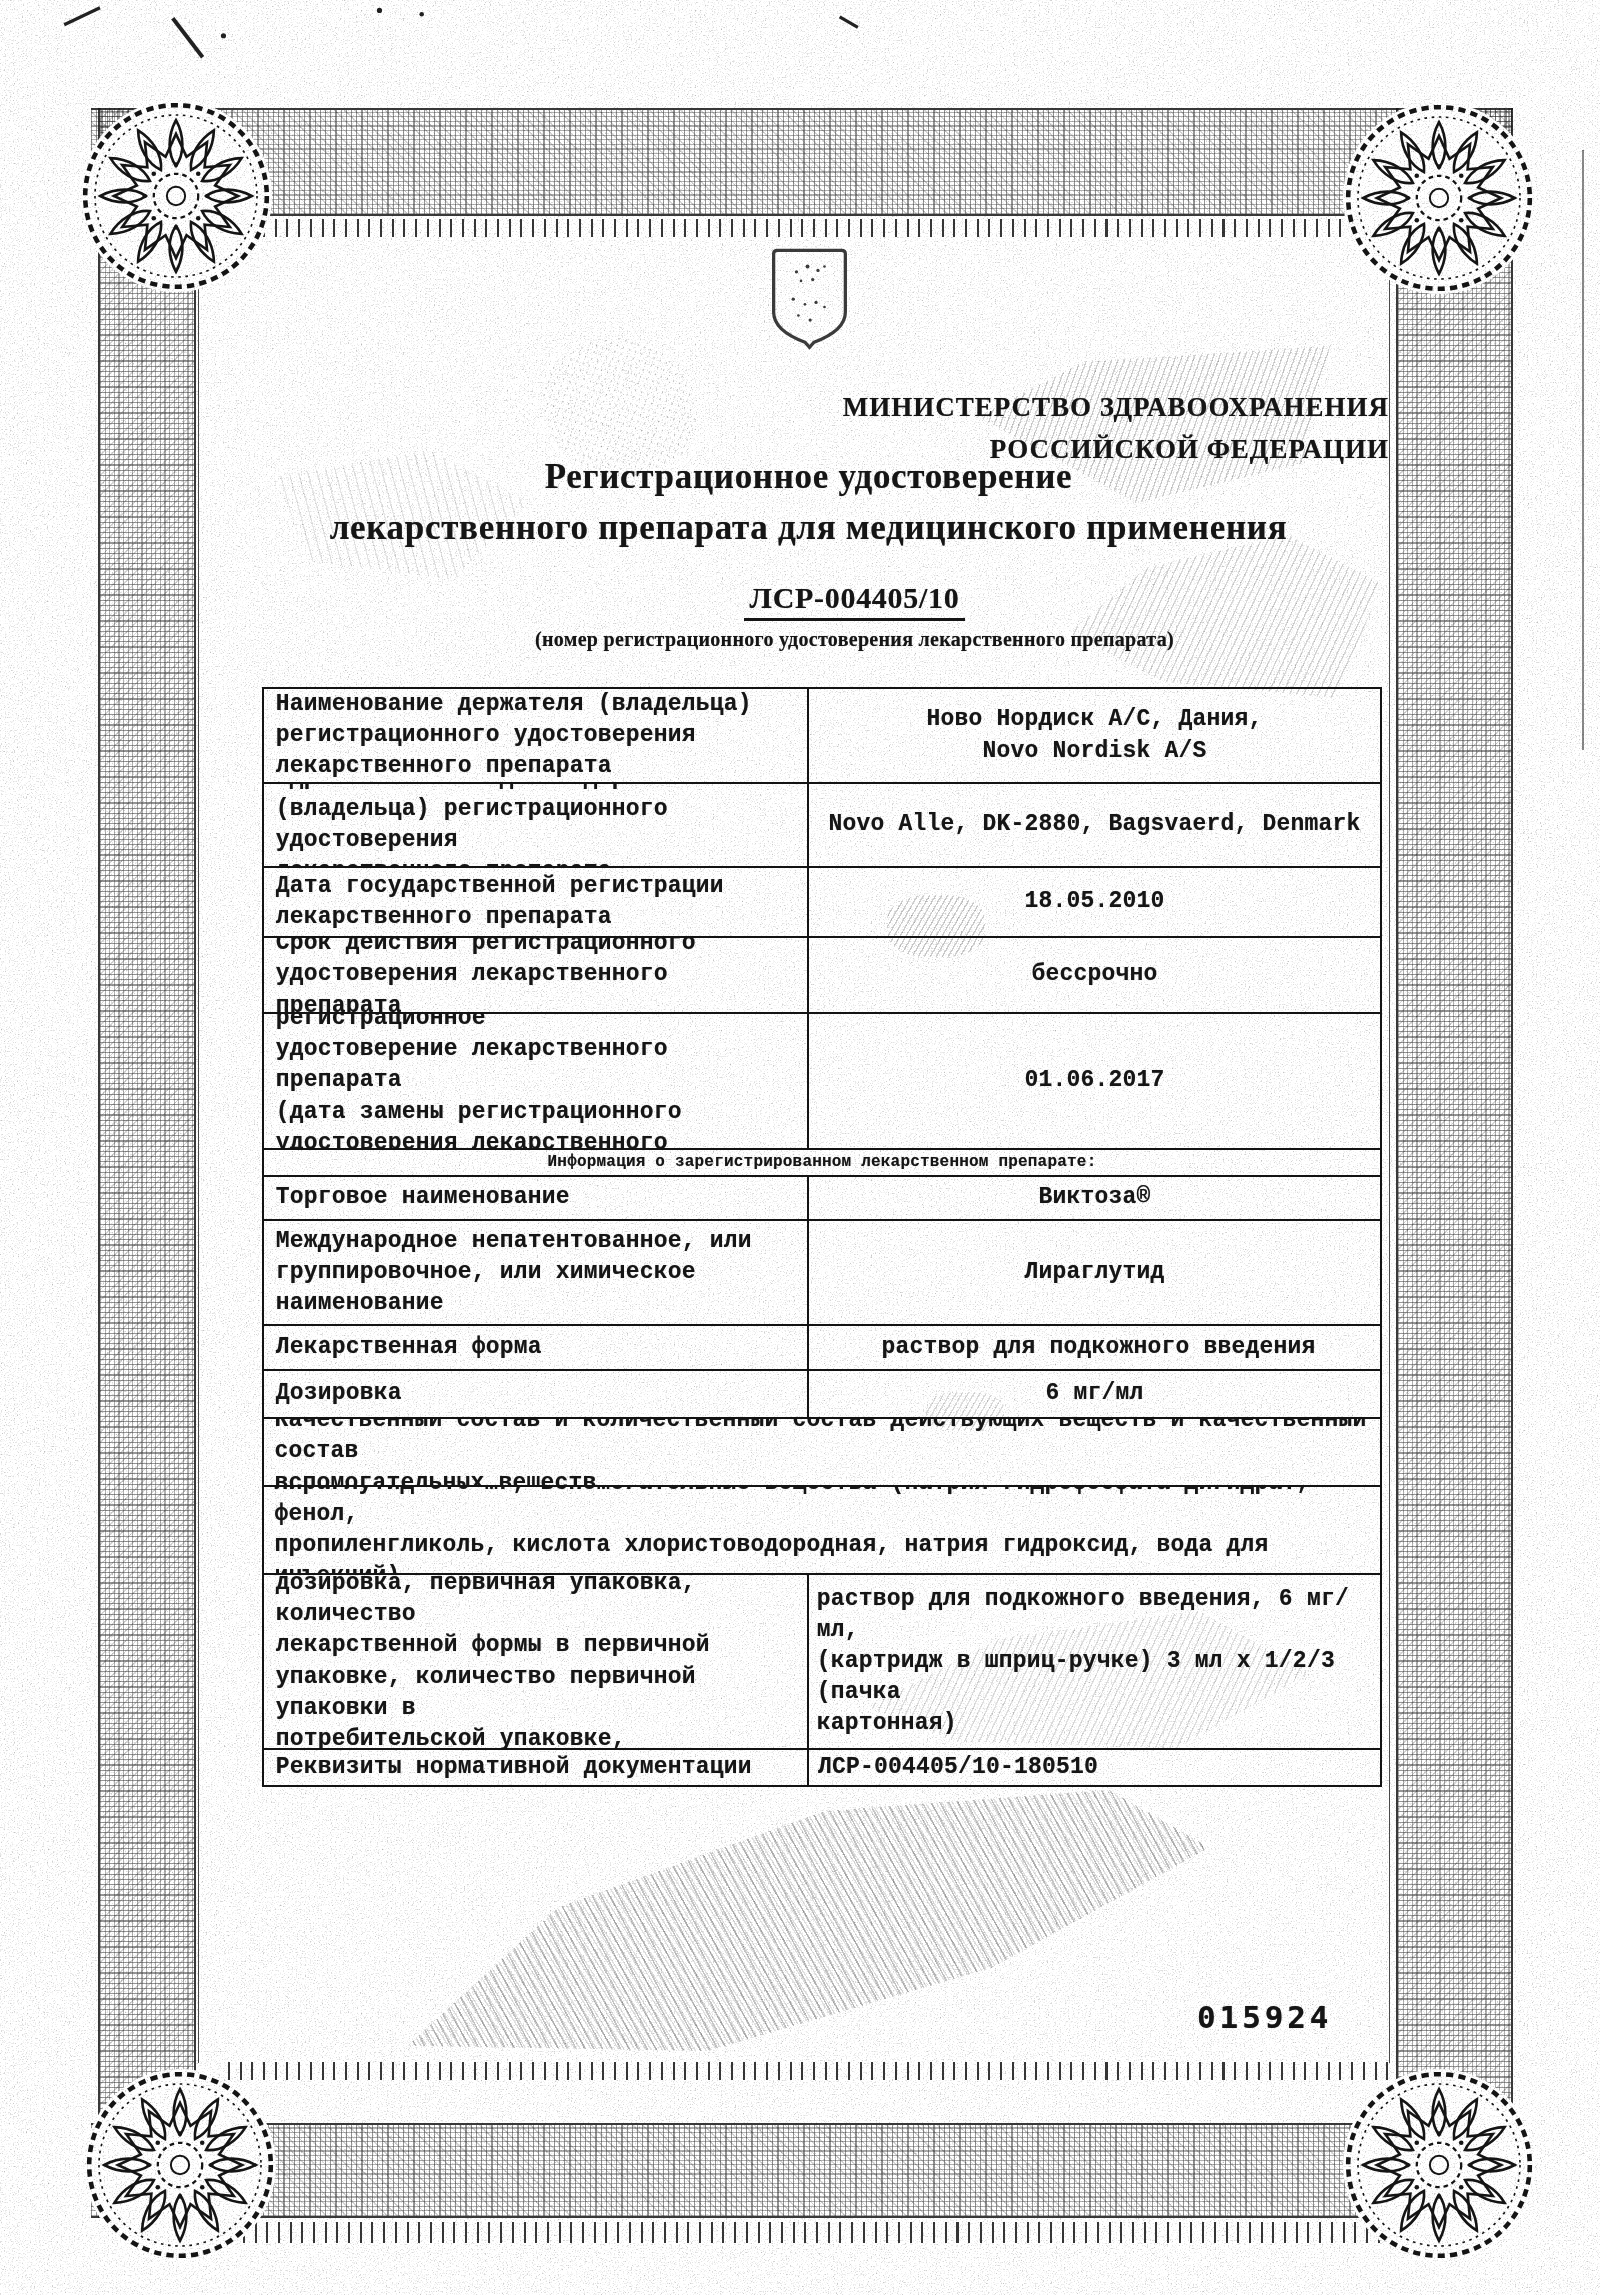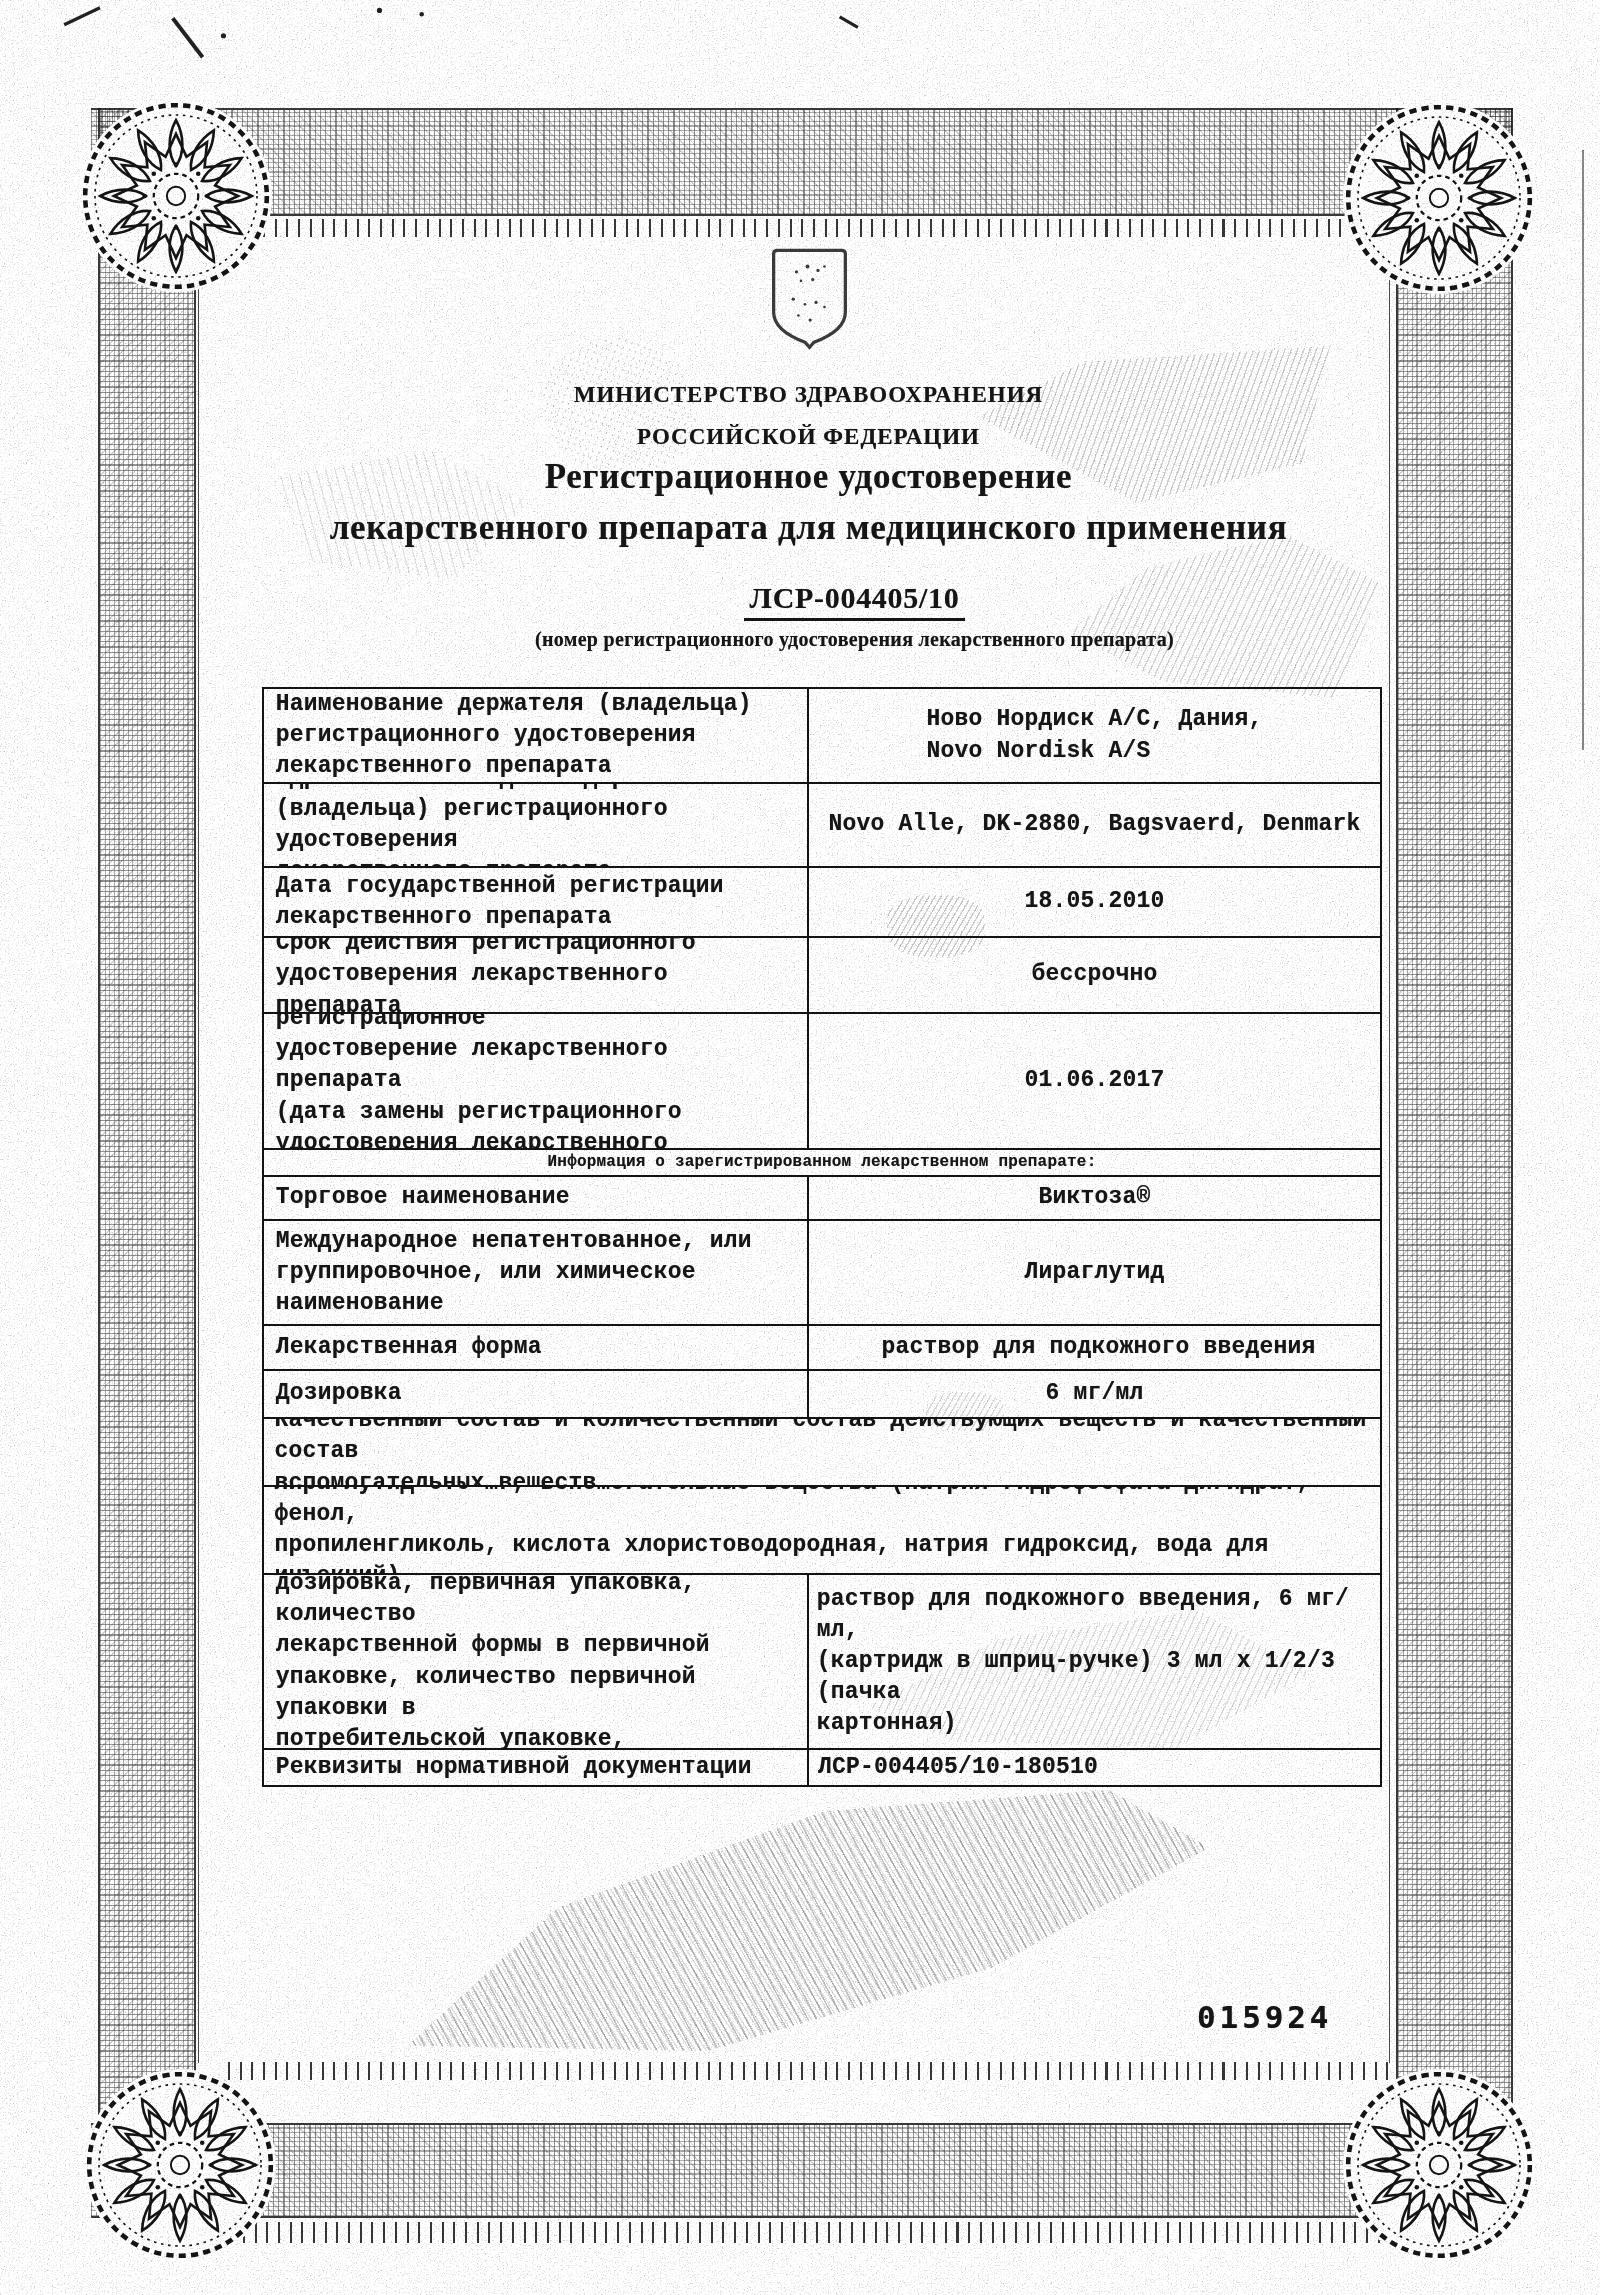--- a/index.html
+++ b/index.html
@@ -23,37 +23,37 @@
       repeating-linear-gradient(135deg,rgba(12,12,12,.20) 0 1.3px, transparent 1.3px 7.2px);
     border-left:2.6px solid #181818;border-right:2px solid #181818;
   }
   .tickrow{position:absolute;background:repeating-linear-gradient(90deg, rgba(20,20,20,.85) 0 2px, transparent 2px 11.7px);}
   .innerline{position:absolute;background:rgba(30,30,30,.8);}
   .rosette{position:absolute;width:196px;height:196px;z-index:2;}
   .edge-line{position:absolute;background:rgba(40,40,40,.55);}
   
   .center-block{position:absolute;left:228px;width:1161px;text-align:center;z-index:3;}
   .ink{text-shadow:0 0 0.7px rgba(20,20,20,.55);}
-  .ministry{top:374px;font-weight:bold;font-size:23px;line-height:42px;letter-spacing:1px;}
+  .ministry{top:386px;font-weight:bold;font-size:27px;line-height:42px;letter-spacing:1px;text-align:right;}
   .doc-title{top:451px;font-weight:bold;font-size:35px;line-height:51px;letter-spacing:0.7px;}
   .regnum-block{position:absolute;left:274px;width:1161px;text-align:center;z-index:3;top:581px;}
   .regnum{font-weight:bold;font-size:30px;letter-spacing:0.7px;display:inline-block;
           border-bottom:3.3px solid #161616;padding:0 5.2px 2.6px 5.2px;}
   .regnum-caption{margin-top:7.8px;font-weight:bold;font-size:20px;letter-spacing:0.3px;}
   .emblem{position:absolute;left:767px;top:247px;z-index:3;opacity:.88;}
   
   .cert-table{position:absolute;left:262px;top:687px;width:1120px;border:2.6px solid #141414;
               box-sizing:border-box;z-index:3;background:transparent;}
   .trow{display:flex;border-top:2.6px solid #141414;box-sizing:border-box;overflow:hidden;font-family:Liberation Mono, monospace;}
   .trow.first{border-top:none;}
   .cell{box-sizing:border-box;white-space:pre-line;font-weight:bold;font-size:23px;
         line-height:1.35;letter-spacing:0.2px;text-shadow:0 0 0.7px rgba(20,20,20,.5);}
   .cell.lbl{width:545px;padding:0 9px 0 11.7px;border-right:2px solid #141414;
             display:flex;align-items:center;text-align:left;}
-  .cell.val{flex:1;display:flex;align-items:center;justify-content:center;padding:0 6.5px;}
+  .cell.val{flex:1;display:flex;align-items:center;justify-content:center;text-align:center;padding:0 6.5px;}
   .cell.full{width:100%;padding:0 10.4px;display:flex;align-items:center;}
   .trow.sec .cell.full{justify-content:center;text-align:right;font-size:16px;line-height:1.2;}
   .trow.formrow .cell.val{align-items:flex-start;justify-content:flex-start;text-align:left;padding:9px 3.9px 0 7.8px;}
   .trow.lastrow .cell.val{justify-content:flex-start;text-align:left;padding-left:9px;}
   
   .serial{position:absolute;left:1197px;top:1999px;z-index:3;
           font-family:"DejaVu Sans Mono",monospace;font-weight:bold;font-size:31px;letter-spacing:3.9px;
           text-shadow:0 0 0.7px rgba(0,0,0,.6);}
   
   .streak{position:absolute;pointer-events:none;z-index:2;}

